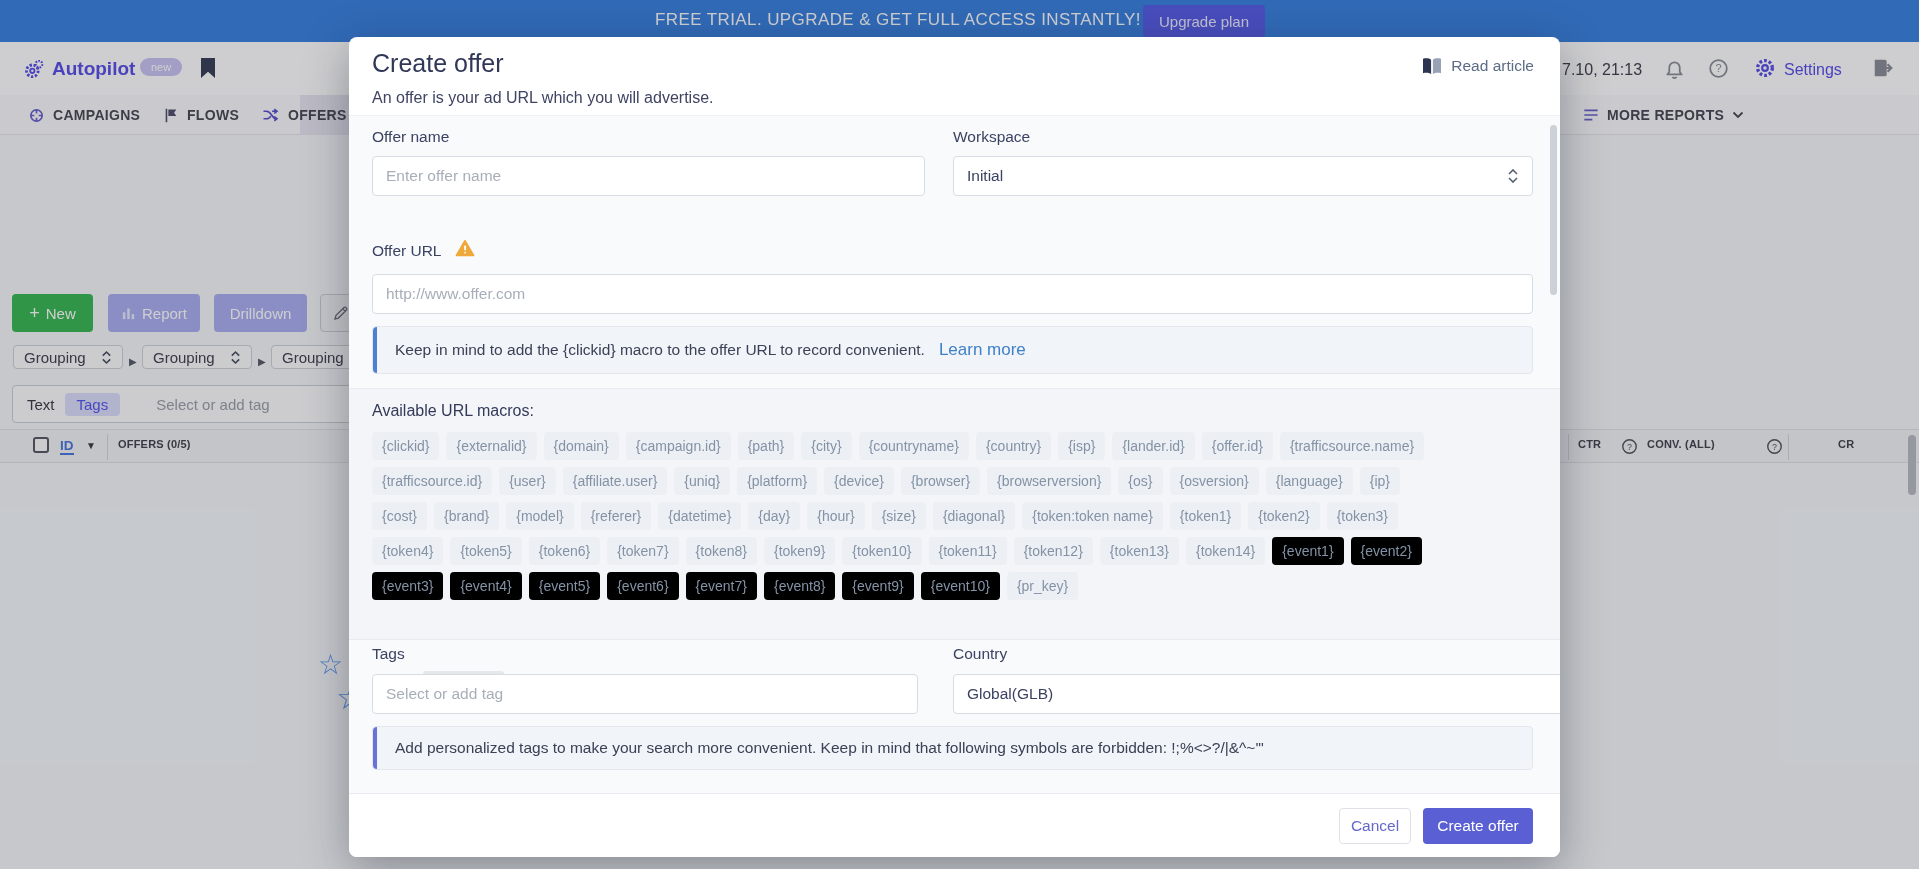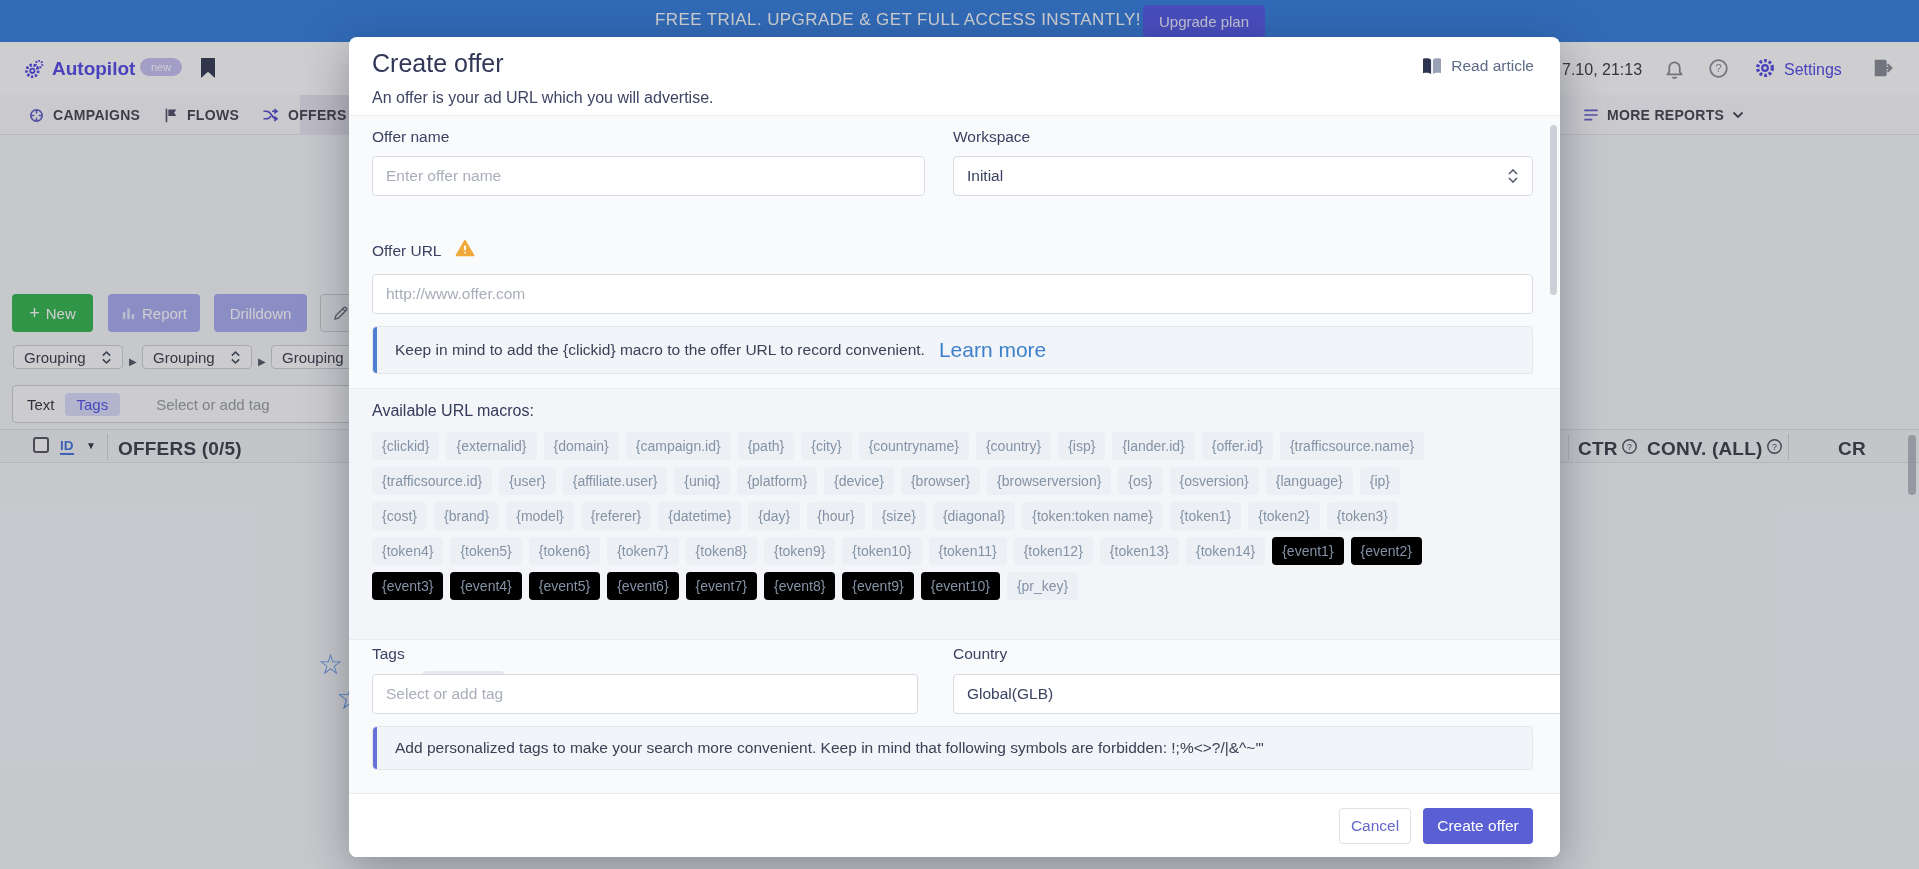--- a/index.html
+++ b/index.html
@@ -33,21 +33,21 @@
 
   .gsel { top:210px; width:110px; height:24px; background:#fdfdfe; border:1px solid #cfd2d7; border-radius:4px; color:#434352; font-size:15px; display:flex; align-items:center; justify-content:space-between; padding:0 10px; }
   .garrow { top:221px; color:#595e68; font-size:10px; }
 
   .filterbar { left:12px; top:250px; width:350px; height:38px; background:#fdfdfe; border:1px solid #ccd0d5; border-radius:4px; display:flex; align-items:center; }
   .filter-text { color:#3c3c46; font-size:15px; margin-left:14px; }
   .filter-tags { background:#dcdffd; color:#5758ea; font-size:15px; padding:3px 12px; border-radius:4px; margin-left:10px; }
   .filter-ph { color:#9ba0a8; font-size:15px; margin-left:36px; }
 
   .thead { left:0; top:294px; width:1919px; height:34px; background:#f2f4f7; border-top:1px solid #dfe1e4; border-bottom:1px solid #dfe1e4; }
-  .th { top:302px; color:#45454f; font-size:19px; font-weight:bold; letter-spacing:.2px;text-align:right; }
+  .th { top:302px; color:#45454f; font-size:11px; font-weight:bold; letter-spacing:.2px;text-align:right; }
   .checkbox { left:33px; top:301px; width:16px; height:16px; border:2px solid #5a5a66; border-radius:3px; background:#fdfdfe; }
   .id-col { left:60px; top:302px; color:#4a77dc; font-size:13.5px; font-weight:bold; border-bottom:2px solid #4a77dc; }
   .th-divider { top:298px; width:1px; height:26px; background:#d4d6da; }
 
   .star { color:#5e96f0; }
   .scrollthumb { left:1908px; top:300px; width:8px; height:60px; background:#b9bcc2; border-radius:4px; }
 
   
   .overlay { left:0; top:0; width:1919px; height:869px; background:rgba(10,12,20,0.2); }
   .modal { left:349px; top:37px; width:1211px; height:820px; background:#fff; border-radius:8px;
@@ -56,21 +56,21 @@
   .m-sub { left:23px; top:52px; font-size:16px; color:#3e4462; }
   .read-article { right:26px; top:20px; display:flex; align-items:center; gap:8px; color:#5c6b86; font-size:15.5px; }
   .m-body { left:0; top:78px; width:1211px; height:678px; background:#f8fafc; border-top:1px solid #eef0f3; }
   .m-label { font-size:15.5px; color:#3b4262; }
   .m-input { background:#fff; border:1px solid #d8dce2; border-radius:4px; height:40px; font-size:15.5px; color:#3a4161; padding:0 13px; width:100%; outline:none; }
   .m-input::placeholder { color:#a8aeb9; }
   .m-select { background:#fff; border:1px solid #d8dce2; border-radius:4px; height:40px; font-size:15.5px; color:#3a4161; display:flex; align-items:center; justify-content:space-between; padding:16px 13px; }
   .note { background:#f1f4f8; border:1px solid #e3e7ec; border-radius:4px; display:flex; align-items:center; padding-left:22px; position:absolute; }
   .note .bar { position:absolute; left:0; top:0; bottom:0; width:4px; border-radius:4px 0 0 4px; }
   .note-text { font-size:15.5px; color:#3b4156; }
-  .link { color:#3e80ca; font-size:21px; margin-left:14px; }
+  .link { color:#3e80ca; font-size:17px; margin-left:14px; }
   .macro-band { left:0; top:350px; width:1211px; height:252px; background:#f3f5f8; border-top:1px solid #e8ebef; border-bottom:1px solid #e8ebef; }
   .macros-label { left:23px; top:364px; font-size:16px; font-weight:500; color:#333a59; }
   .chip-rows { left:23px; top:394px; width:1170px; }
   .chip-row { display:flex; flex-wrap:nowrap; margin-bottom:7px; }
   .chip { background:#ecf0f4; color:#8492a6; font-size:14px; padding:6px 10px; border-radius:4px; margin-right:7px; white-space:nowrap; }
   .chip-y { background:#000000; }
   .opt-badge { background:#e5e7ea; color:#697180; font-size:11.5px; letter-spacing:.6px; padding:4px 9px; border-radius:3px; margin-left:14px; }
   .m-footer { left:0; top:756px; width:1211px; height:64px; background:#fff; border-top:1px solid #e9ebee; }
   .btn-cancel { right:149px; top:14px; width:72px; height:36px; background:#fff; border:1px solid #dfe1e6; border-radius:4px; color:#6467cb; font-size:15.5px; }
   .btn-create { right:27px; top:14px; width:110px; height:36px; background:#5a5fd3; border:none; border-radius:4px; color:#fff; font-size:15.5px; }

